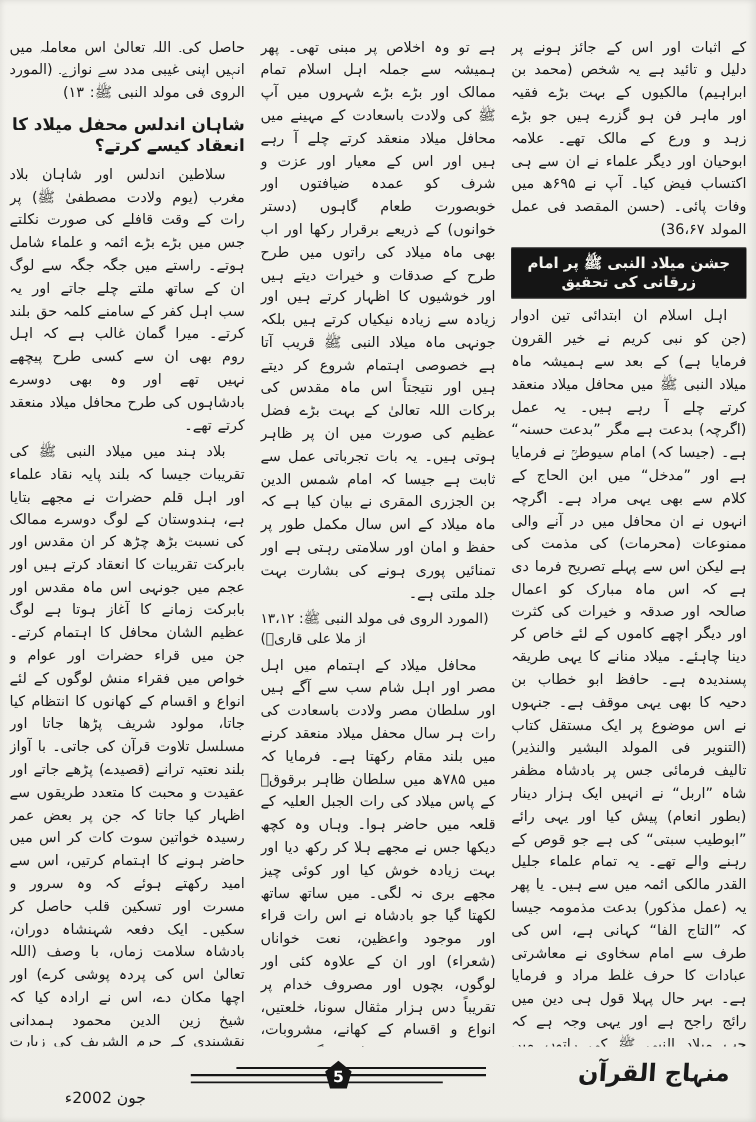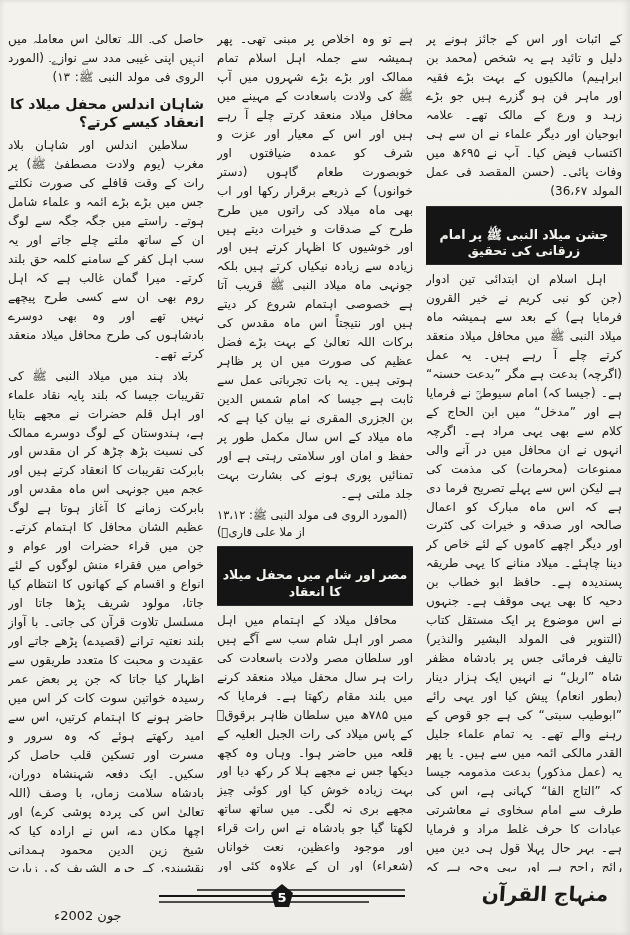--- a/index.html
+++ b/index.html
@@ -38,21 +38,21 @@
     text-indent:16px;
     word-spacing:1px;
   }
   .sec-paragraph.no-indent{text-indent:0;margin-top:24px;}
   .sec-heading-bar{
     background:#151515;
     color:#f5f4ef;
     font-weight:bold;
     font-size:12.5px;
     text-align:center;
-    padding:20px 3px 5px 3px;
+    padding:4px 3px 5px 3px;
     margin:6px 0 6px 0;
     border-radius:1px;
     box-shadow:0 0 0 1px #2a2a2a;
     line-height:1.3;
   }
   .sec-heading-plain{
     font-weight:bold;
     font-size:14px;
     text-align:right;
     margin:8px 0 5px 0;
@@ -92,21 +92,20 @@
 
   <div class="columns">
     <div class="col">
         <p class="sec-paragraph no-indent">کے اثبات اور اس کے جائز ہونے پر دلیل و تائید ہے یہ شخص (محمد بن ابراہیم) مالکیوں کے بہت بڑے فقیہ اور ماہر فن ہو گزرے ہیں جو بڑے زہد و ورع کے مالک تھے۔ علامہ ابوحیان اور دیگر علماء نے ان سے ہی اکتساب فیض کیا۔ آپ نے ۶۹۵ھ میں وفات پائی۔ (حسن المقصد فی عمل المولد 36،۶۷)</p>
         <div class="sec-heading-bar">جشن میلاد النبی ﷺ پر امام زرقانی کی تحقیق</div>
         <p class="sec-paragraph">اہل اسلام ان ابتدائی تین ادوار (جن کو نبی کریم نے خیر القرون فرمایا ہے) کے بعد سے ہمیشہ ماہ میلاد النبی ﷺ میں محافل میلاد منعقد کرتے چلے آ رہے ہیں۔ یہ عمل (اگرچہ) بدعت ہے مگر ”بدعت حسنہ“ ہے۔ (جیسا کہ) امام سیوطیؒ نے فرمایا ہے اور ”مدخل“ میں ابن الحاج کے کلام سے بھی یہی مراد ہے۔ اگرچہ انہوں نے ان محافل میں در آنے والی ممنوعات (محرمات) کی مذمت کی ہے لیکن اس سے پہلے تصریح فرما دی ہے کہ اس ماہ مبارک کو اعمال صالحہ اور صدقہ و خیرات کی کثرت اور دیگر اچھے کاموں کے لئے خاص کر دینا چاہئے۔ میلاد منانے کا یہی طریقہ پسندیدہ ہے۔ حافظ ابو خطاب بن دحیہ کا بھی یہی موقف ہے۔ جنہوں نے اس موضوع پر ایک مستقل کتاب (التنویر فی المولد البشیر والنذیر) تالیف فرمائی جس پر بادشاہ مظفر شاہ ”اربل“ نے انہیں ایک ہزار دینار (بطور انعام) پیش کیا اور یہی رائے ”ابوطیب سبتی“ کی ہے جو قوص کے رہنے والے تھے۔ یہ تمام علماء جلیل القدر مالکی ائمہ میں سے ہیں۔ یا پھر یہ (عمل مذکور) بدعت مذمومہ جیسا کہ ”التاج الفا“ کہانی ہے، اس کی طرف سے امام سخاوی نے معاشرتی عبادات کا حرف غلط مراد و فرمایا ہے۔ بہر حال پہلا قول ہی دین میں رائج راجح ہے اور یہی وجہ ہے کہ جب میلاد النبی ﷺ کی راتوں میں اجتماعات کا خصوصی اہتمام کرتے ہیں اور صدقات کے ذریعے مسرت و خوشی کا اظہار کرتے ہیں، نیکیاں کثرت سے اور مولود شریف کے واقعات پڑھے جاتے ہیں تو اس کے نتیجے میں اس کا خصوصی فضل و کرم ان پر ظاہر ہوتا ہے۔</p>
       </div>
     <div class="col">
         <p class="sec-paragraph no-indent">ہے تو وہ اخلاص پر مبنی تھی۔ پھر ہمیشہ سے جملہ اہل اسلام تمام ممالک اور بڑے بڑے شہروں میں آپ ﷺ کی ولادت باسعادت کے مہینے میں محافل میلاد منعقد کرتے چلے آ رہے ہیں اور اس کے معیار اور عزت و شرف کو عمدہ ضیافتوں اور خوبصورت طعام گاہوں (دستر خوانوں) کے ذریعے برقرار رکھا اور اب بھی ماہ میلاد کی راتوں میں طرح طرح کے صدقات و خیرات دیتے ہیں اور خوشیوں کا اظہار کرتے ہیں اور زیادہ سے زیادہ نیکیاں کرتے ہیں بلکہ جونہی ماہ میلاد النبی ﷺ قریب آتا ہے خصوصی اہتمام شروع کر دیتے ہیں اور نتیجتاً اس ماہ مقدس کی برکات اللہ تعالیٰ کے بہت بڑے فضل عظیم کی صورت میں ان پر ظاہر ہوتی ہیں۔ یہ بات تجرباتی عمل سے ثابت ہے جیسا کہ امام شمس الدین بن الجزری المقری نے بیان کیا ہے کہ ماہ میلاد کے اس سال مکمل طور پر حفظ و امان اور سلامتی رہتی ہے اور تمنائیں پوری ہونے کی بشارت بہت جلد ملتی ہے۔</p>
         <div class="sec-reference">(المورد الروی فی مولد النبی ﷺ: ۱۳،۱۲ از ملا علی قاریؒ)</div>
-        <div class="sec-heading-bar">مصر اور شام میں محفل میلاد کا انعقاد</div>
         <p class="sec-paragraph">محافل میلاد کے اہتمام میں اہل مصر اور اہل شام سب سے آگے ہیں اور سلطان مصر ولادت باسعادت کی رات ہر سال محفل میلاد منعقد کرنے میں بلند مقام رکھتا ہے۔ فرمایا کہ میں ۷۸۵ھ میں سلطان ظاہر برقوقؒ کے پاس میلاد کی رات الجبل العلیہ کے قلعہ میں حاضر ہوا۔ وہاں وہ کچھ دیکھا جس نے مجھے ہلا کر رکھ دیا اور بہت زیادہ خوش کیا اور کوئی چیز مجھے بری نہ لگی۔ میں ساتھ ساتھ لکھتا گیا جو بادشاہ نے اس رات قراء اور موجود واعظین، نعت خواناں (شعراء) اور ان کے علاوہ کئی اور لوگوں، بچوں اور مصروف خدام پر تقریباً دس ہزار مثقال سونا، خلعتیں، انواع و اقسام کے کھانے، مشروبات، خوشبوئیں، شمعیں اور دیگر چیزیں جن میں سے ہر ایک کے باعث وہ درست دیے۔ اس وقت میں نے ایسے پچیس خوش الحان قراء کو جو اپنی آواز کے دھنی تھے ان میں سے ہر ایک کو بھی (جو ان کے قریب جو سلطان اور اعیان سلطنت سے قریب تھے) عطا کیا۔ امام سخاویؒ نے فرمایا کہ میرا موقف یہ ہے کہ مصر و شام کے حرمین شریفین کے خدام ہیں جن لوگوں نے ان کے بارے میں ایسا ہی سلوک کیا جیسا والد اپنے بیٹے سے کرتا ہے اور انہوں نے قیام عدل کے ذریعے شہرت</p>
       </div>
     <div class="col">
         <p class="sec-paragraph no-indent">حاصل کی۔ اللہ تعالیٰ اس معاملہ میں انہیں اپنی غیبی مدد سے نوازے۔ (المورد الروی فی مولد النبی ﷺ: ۱۳)</p>
         <div class="sec-heading-plain">شاہان اندلس محفل میلاد کا انعقاد کیسے کرتے؟</div>
         <p class="sec-paragraph">سلاطین اندلس اور شاہان بلاد مغرب (یوم ولادت مصطفیٰ ﷺ) پر رات کے وقت قافلے کی صورت نکلتے جس میں بڑے بڑے ائمہ و علماء شامل ہوتے۔ راستے میں جگہ جگہ سے لوگ ان کے ساتھ ملتے چلے جاتے اور یہ سب اہل کفر کے سامنے کلمہ حق بلند کرتے۔ میرا گمان غالب ہے کہ اہل روم بھی ان سے کسی طرح پیچھے نہیں تھے اور وہ بھی دوسرے بادشاہوں کی طرح محافل میلاد منعقد کرتے تھے۔</p>
         <p class="sec-paragraph">بلاد ہند میں میلاد النبی ﷺ کی تقریبات جیسا کہ بلند پایہ نقاد علماء اور اہل قلم حضرات نے مجھے بتایا ہے، ہندوستان کے لوگ دوسرے ممالک کی نسبت بڑھ چڑھ کر ان مقدس اور بابرکت تقریبات کا انعقاد کرتے ہیں اور عجم میں جونہی اس ماہ مقدس اور بابرکت زمانے کا آغاز ہوتا ہے لوگ عظیم الشان محافل کا اہتمام کرتے۔ جن میں قراء حضرات اور عوام و خواص میں فقراء منش لوگوں کے لئے انواع و اقسام کے کھانوں کا انتظام کیا جاتا، مولود شریف پڑھا جاتا اور مسلسل تلاوت قرآن کی جاتی۔ با آواز بلند نعتیہ ترانے (قصیدے) پڑھے جاتے اور عقیدت و محبت کا متعدد طریقوں سے اظہار کیا جاتا کہ جن پر بعض عمر رسیدہ خواتین سوت کات کر اس میں حاضر ہونے کا اہتمام کرتیں، اس سے امید رکھتے ہوئے کہ وہ سرور و مسرت اور تسکین قلب حاصل کر سکیں۔ ایک دفعہ شہنشاہ دوران، بادشاہ سلامت زماں، با وصف (اللہ تعالیٰ اس کی پردہ پوشی کرے) اور اچھا مکان دے، اس نے ارادہ کیا کہ شیخ زین الدین محمود ہمدانی نقشبندی کے حرم الشریف کی زیارت کرے اور ان کے (مال کی) اعانت کا اہتمام کرے اور یہ بھی کہ اس نے انکار کر دیا اس سلطان کو یہ کہہ کر کہ مجھے آنے سے روک دیا گیا کیونکہ یہ بفضلہ تعالیٰ بادشاہ کے اجتماع کا اصرار کیا کہ یہ تدبیر کی لازم نہ ہو جائے۔</p>
       </div>
   </div>
 

